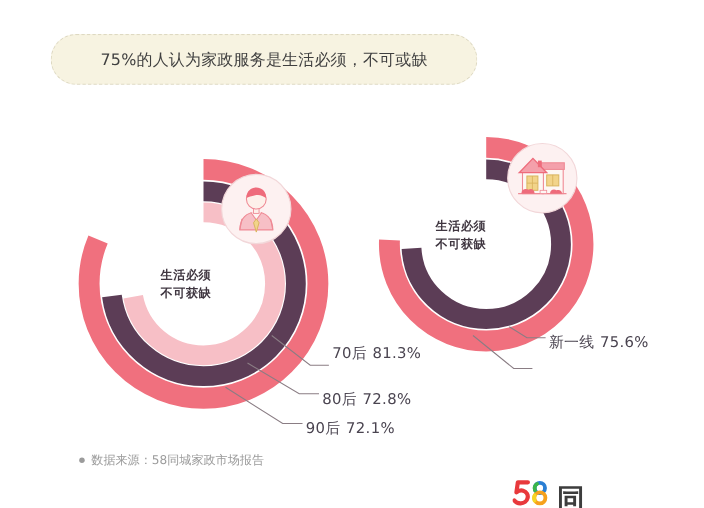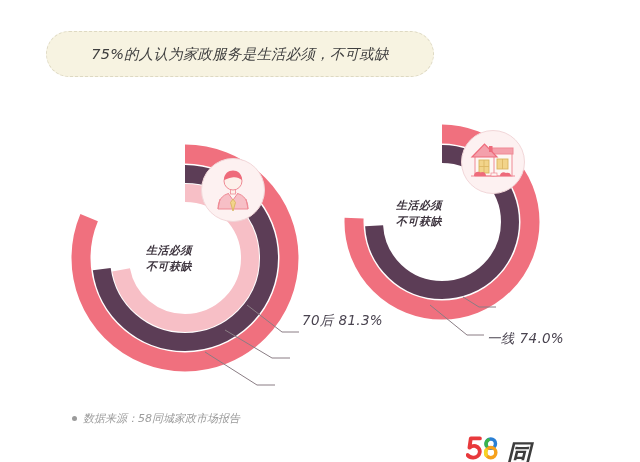--- a/index.html
+++ b/index.html
@@ -13,21 +13,20 @@
     font-family: "DejaVu Sans", "Liberation Sans", sans-serif;
     position: relative;
     overflow: hidden;
     color: #4a4a4a;
   }
   #infographic {
     position: absolute;
     left: 0; top: 0;
     width: 548px;
     height: 462px;
-    font-style: italic;
   }
 
   
   #headline-banner {
     position: absolute;
     left: 46px;
     top: 31px;
     width: 388px;
     height: 46px;
     background: #f7f3e1;
@@ -226,22 +225,28 @@
       <line x1="9" y1="45" x2="53" y2="45" stroke="#ef8a95" stroke-width="1.2"></line>
       <path d="M12 45 C12 41 16 40 18.5 41.5 C21 40 24 41.5 24 45 Z" fill="#ee6b7b"></path>
       <path d="M38 45 C38 41.5 41.5 40.5 44 42 C46.5 41 49 42.5 49 45 Z" fill="#ee6b7b"></path>
       <rect x="29" y="42" width="6" height="3" fill="#fdf7f4" stroke="#ef8a95" stroke-width="0.7"></rect>
     </svg>
   </div>
 
   <div id="label-70hou" class="data-label">
     <span class="lbl-name">70后</span><span>81.3%</span>
   </div>
-  <div id="label-yixian" class="data-label">
-    <span class="lbl-name">一线</span><span>74.0%</span>
+  <div id="label-80hou" class="data-label">
+    <span class="lbl-name">80后</span><span>72.8%</span>
+  </div>
+  <div id="label-90hou" class="data-label">
+    <span class="lbl-name">90后</span><span>72.1%</span>
+  </div>
+  <div id="label-xinyixian" class="data-label">
+    <span class="lbl-name">新一线</span><span>75.6%</span>
   </div>
 
   <div id="source-note">
     <span id="source-bullet"></span>
     <span>数据来源：58同城家政市场报告</span>
   </div>
 
   <div id="brand-logo">
     <svg id="brand-logo-mark" width="44" height="30" viewBox="0 0 44 30">
 

